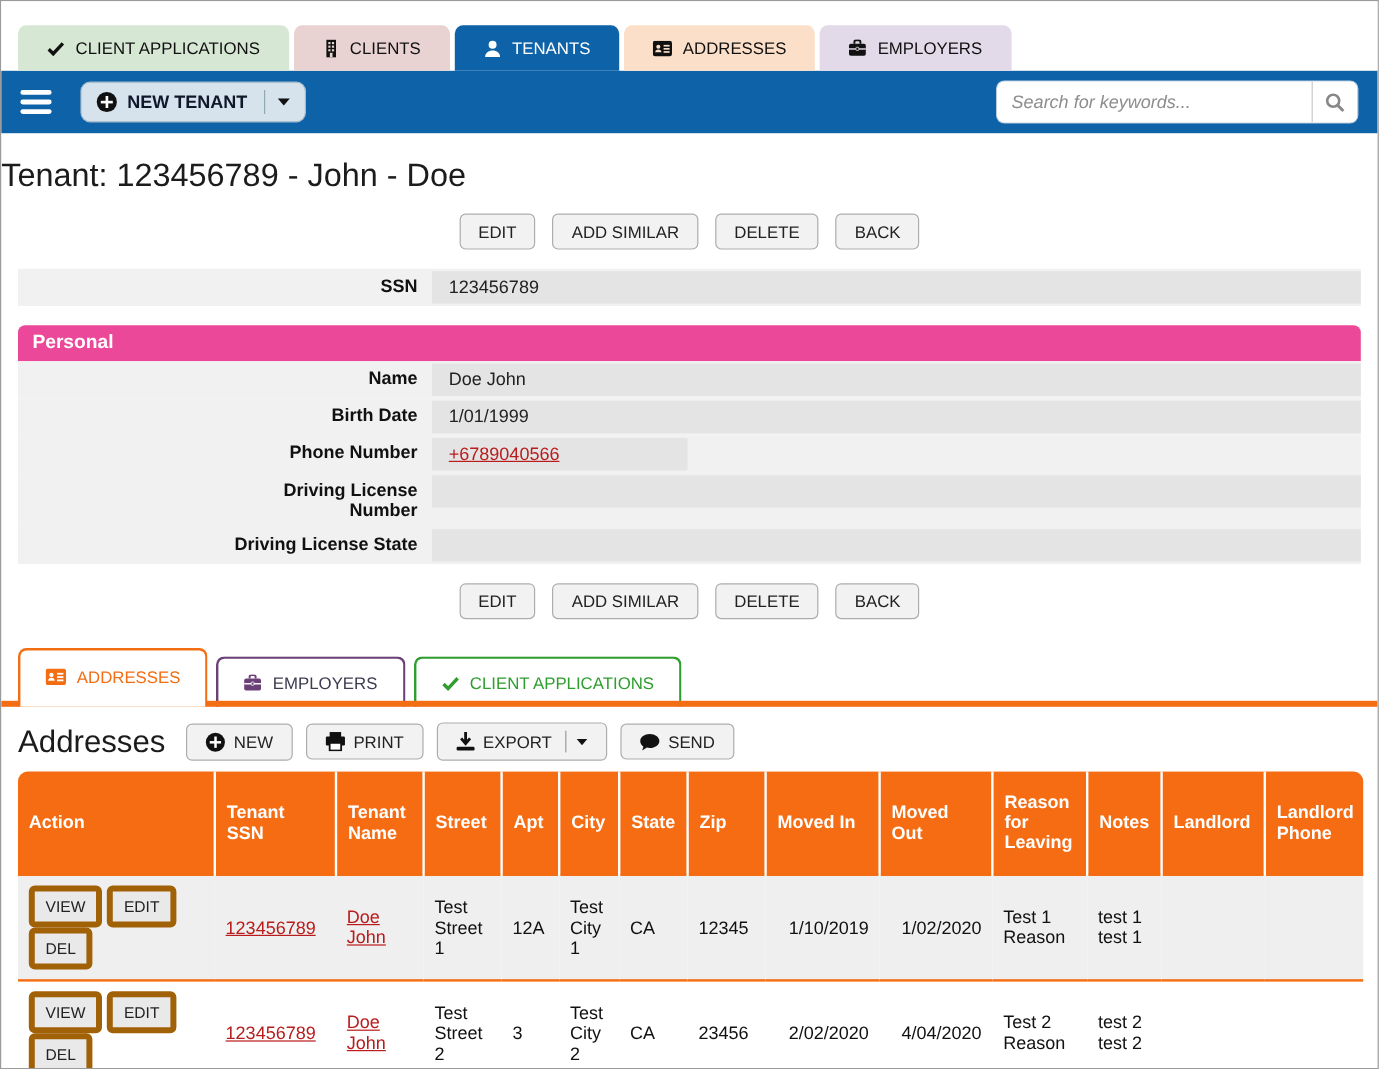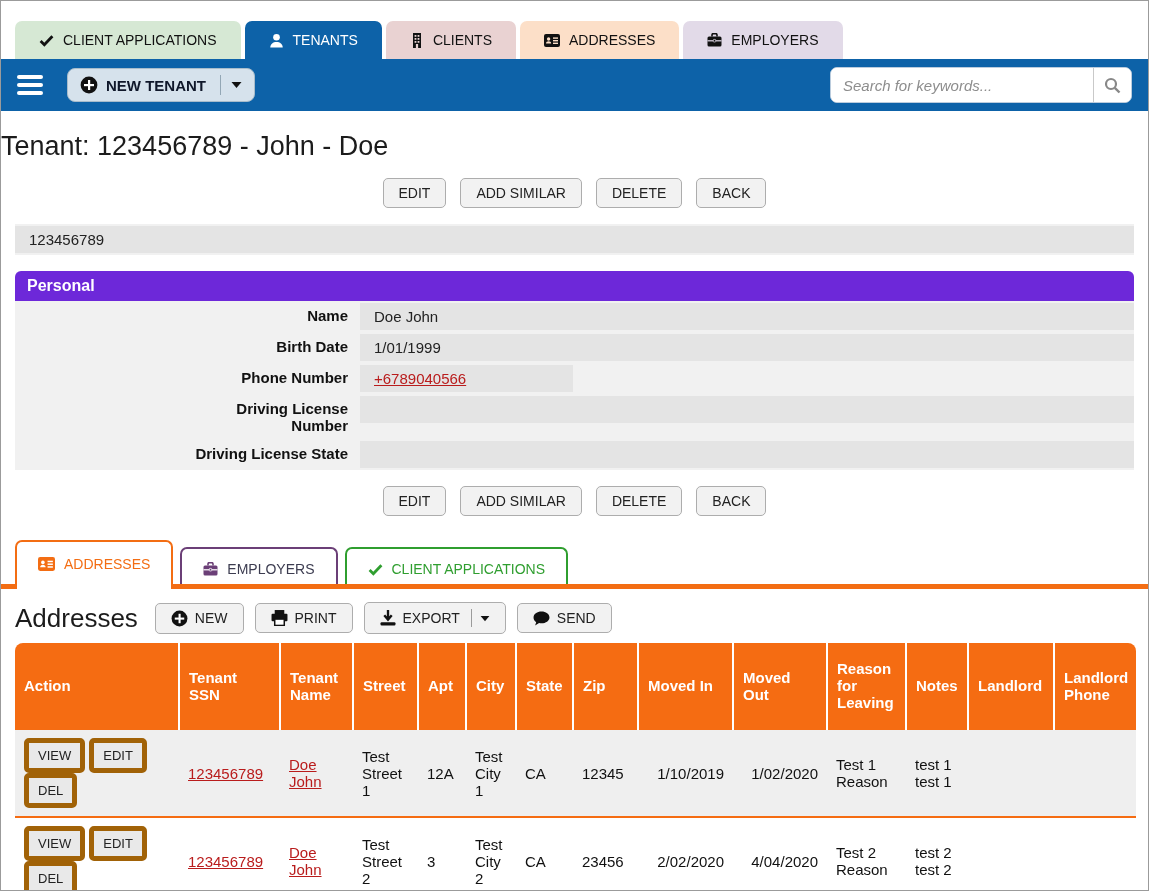--- a/index.html
+++ b/index.html
@@ -74,21 +74,21 @@
   }
   .field-label span { display:inline-block; max-width:165px; }
   .value-col { flex:1; padding:2px 0; }
   .value-bar {
     background:#e4e4e4; padding:4px 14px; min-height:27px; font-size:15px; color:#222;
     display:flex; align-items:center;
   }
   .value-bar.half { width:213px; }
   .ssn-row { margin-bottom:16px; }
   .section-header {
-    background:#6d28d9; color:#fff; font-weight:bold; font-size:16px;
+    background:#ec4899; color:#fff; font-weight:bold; font-size:16px;
     padding:6px 12px; border-radius:6px 6px 0 0; margin:0 14px;
   }
   a.plain-link { color:#b91c1c; text-decoration:underline; cursor:pointer; }
 
   
   .subtabs-wrap { position:relative; margin-top:14px; height:57px; }
   .subtabs-line { position:absolute; left:0; right:0; bottom:0; height:5px; background:#f36d13; z-index:3; }
   .subtabs { position:absolute; left:14px; bottom:0; display:flex; gap:7px; align-items:flex-end; }
   .subtab {
     display:flex; align-items:center; gap:9px; background:#fff;
@@ -130,40 +130,40 @@
 </style>
 </head>
 <body>
 
 <div class="tabbar">
   <div class="tab tab-green">
     <svg width="15" height="15" viewBox="0 0 14 14">
         <path d="M1.5 7.5 L5 11 L12.5 3" stroke="#111" stroke-width="2.6" fill="none"></path>
       </svg>
     <span>CLIENT APPLICATIONS</span>
-  </div>
-  <div class="tab tab-active">
-    <svg width="15" height="15" viewBox="0 0 14 14">
-        <circle cx="7" cy="4" r="3.1" fill="#fff"></circle>
-        <path d="M1.2 13.6c0-3.2 2.6-5.1 5.8-5.1s5.8 1.9 5.8 5.1z" fill="#fff"></path>
-      </svg>
-    <span>TENANTS</span>
   </div>
   <div class="tab tab-pink">
     <svg width="14" height="15" viewBox="0 0 14 15">
         <rect x="3" y="0" width="8" height="15" fill="#111"></rect>
         <rect x="4.6" y="2" width="1.8" height="1.8" fill="#e9d2d2"></rect>
         <rect x="7.6" y="2" width="1.8" height="1.8" fill="#e9d2d2"></rect>
         <rect x="4.6" y="5" width="1.8" height="1.8" fill="#e9d2d2"></rect>
         <rect x="7.6" y="5" width="1.8" height="1.8" fill="#e9d2d2"></rect>
         <rect x="4.6" y="8" width="1.8" height="1.8" fill="#e9d2d2"></rect>
         <rect x="7.6" y="8" width="1.8" height="1.8" fill="#e9d2d2"></rect>
         <rect x="5.9" y="11" width="2.2" height="4" fill="#e9d2d2"></rect>
       </svg>
     <span>CLIENTS</span>
+  </div>
+  <div class="tab tab-active">
+    <svg width="15" height="15" viewBox="0 0 14 14">
+        <circle cx="7" cy="4" r="3.1" fill="#fff"></circle>
+        <path d="M1.2 13.6c0-3.2 2.6-5.1 5.8-5.1s5.8 1.9 5.8 5.1z" fill="#fff"></path>
+      </svg>
+    <span>TENANTS</span>
   </div>
   <div class="tab tab-peach">
     <svg width="16" height="13" viewBox="0 0 16 13">
         <rect x="0" y="0" width="16" height="13" rx="2" fill="#111"></rect>
         <circle cx="4.6" cy="5" r="1.7" fill="#fcdfc8"></circle>
         <path d="M2 9.6c0-1.5 1.2-2.3 2.6-2.3s2.6.8 2.6 2.3z" fill="#fcdfc8"></path>
         <rect x="9" y="3.4" width="5" height="1.4" fill="#fcdfc8"></rect>
         <rect x="9" y="6" width="5" height="1.4" fill="#fcdfc8"></rect>
         <rect x="9" y="8.6" width="5" height="1.4" fill="#fcdfc8"></rect>
       </svg>
@@ -213,20 +213,21 @@
 
 <div class="btnrow">
   <button class="btn">EDIT</button>
   <button class="btn">ADD SIMILAR</button>
   <button class="btn">DELETE</button>
   <button class="btn">BACK</button>
 </div>
 
 <div class="fields ssn-row">
   <div class="field-row">
+    <div class="field-label"><span>SSN</span></div>
     <div class="value-col">
         <div class="value-bar">123456789</div>
       </div>
   </div>
 </div>
 
 <div class="section-header">Personal</div>
 <div class="fields">
   <div class="field-row">
     <div class="field-label"><span>Name</span></div>

